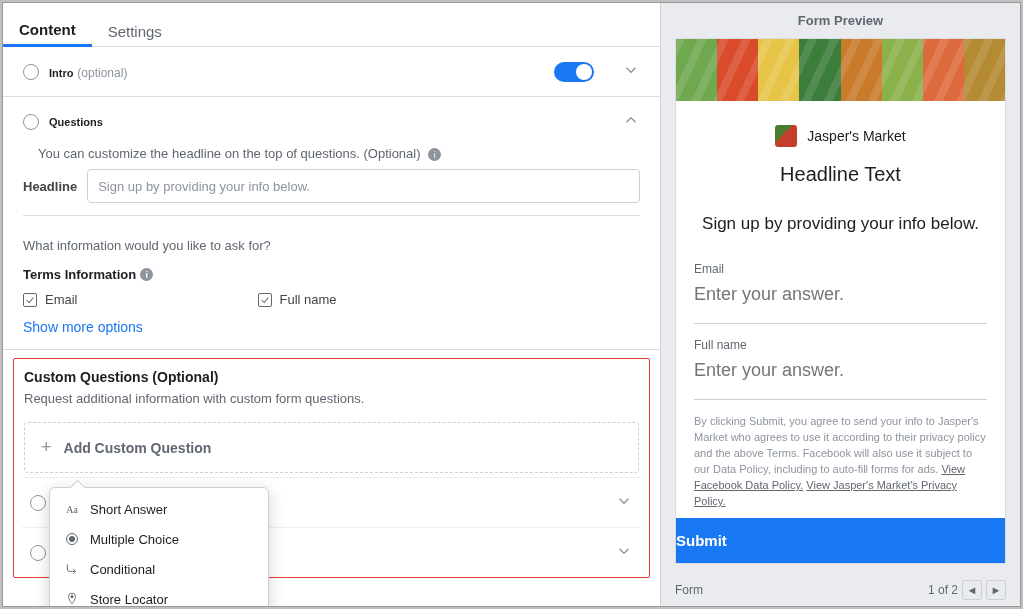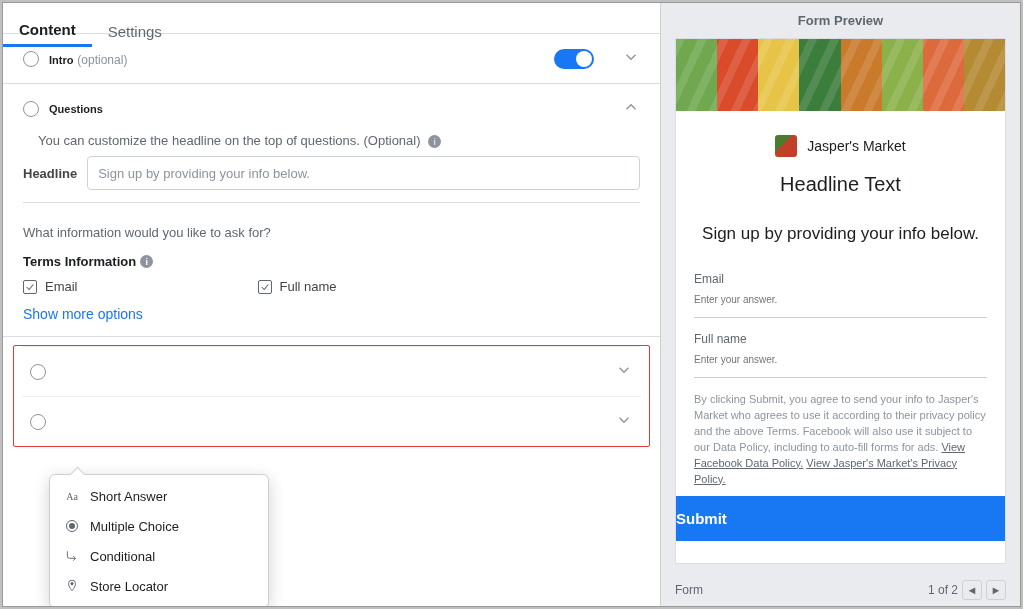--- a/index.html
+++ b/index.html
@@ -1,19 +1,19 @@
 <!DOCTYPE html>
 <html><head>
   <meta charset="utf-8">
   <style>
     * { box-sizing: border-box; margin: 0; padding: 0; }
     body { font-family: Helvetica, Arial, sans-serif; font-size: 14px; color: #1c1e21; background:#c0c0c0; padding:2px; }
     .app { display:flex; width:1019px; height:605px; background:#fff; border:1px solid #999; }
     .left { flex: 0 0 658px; display:flex; flex-direction:column; border-right:1px solid #ccd0d5; overflow:hidden;}
-    .tabs { display:flex; border-bottom:1px solid #dadde1; height:31px; }
+    .tabs { display:flex; border-bottom:1px solid #dadde1; height:44px; }
     .tab { padding:12px 16px 0; font-size:15px; color:#606770; cursor:pointer; height:44px; display:flex; align-items:center;}
     .tab.active { color:#1c1e21; font-weight:600; border-bottom:3px solid #1877f2; }
     .panel-body { flex:1; overflow:hidden; position:relative;}
     .section-intro, .section-questions, .section-collapsed { padding:14px 20px; border-bottom:1px solid #dadde1;}
     .row-head { display:flex; align-items:center; gap:10px; }
     .circle-icon { width:16px; height:16px; border:1.5px solid #8d949e; border-radius:50%; flex-shrink:0;}
     .section-title { font-size:11px; font-weight:700; color:#1c1e21;}
     .optional-inline { font-size:12px; color:#8d949e; font-weight:400;}
     .spacer { flex:1; }
     .toggle { width:40px; height:20px; border-radius:12px; background:#1877f2; position:relative; cursor:pointer;}
@@ -55,21 +55,21 @@
     .veg{flex:1;}
     .v1{background:#6fa84f;} .v2{background:#d94b2b;} .v3{background:#e7c447;} .v4{background:#3b7d3b;} .v5{background:#c97a2b;} .v6{background:#8bb14b;} .v7{background:#dd6a3c;} .v8{background:#b48a33;}
     .hero::after{content:""; position:absolute; inset:0; background:repeating-linear-gradient(115deg, rgba(255,255,255,.12) 0 8px, transparent 8px 20px);}
     .profile{display:flex; align-items:center; justify-content:center; gap:10px; margin-top:24px;}
     .avatar{width:22px; height:22px; border-radius:3px; background:linear-gradient(135deg,#4a7b2e 40%, #c2402a 40%);}
     .ph-name{font-size:14px; color:#1c1e21;}
     .ph-headline{text-align:center; font-size:20px; font-weight:400; margin-top:16px; color:#1c1e21;}
     .ph-sub{text-align:center; font-size:17px; color:#1c1e21; margin-top:28px; padding:0 18px;}
     .fields{padding:0 18px; margin-top:14px;}
     .field-label{color:#606770; font-size:12px; margin-top:14px;}
-    .field-input{border:none; border-bottom:1px solid #ccd0d5; width:100%; padding:8px 0 12px; font-size:10px; color:#404040;}
+    .field-input{border:none; border-bottom:1px solid #ccd0d5; width:100%; padding:8px 0 18px; font-size:18px; color:#404040;}
     .disclaimer{padding:14px 18px 8px; color:#8d949e; font-size:11px; line-height:1.45;}
     .disclaimer .link{color:#606770; text-decoration:underline;}
     .submit-btn{background:#1877f2; color:#fff; text-align:left; padding:14px 0; font-size:15px; font-weight:600; cursor:pointer;}
     .footer{display:flex; align-items:center; justify-content:space-between; padding:6px 14px 6px; color:#606770; font-size:12px;}
     .pager{display:flex; align-items:center; gap:4px;margin-left:24px;}
     .pg-btn{width:20px; height:20px; border:1px solid #ccd0d5; border-radius:3px; display:flex; align-items:center; justify-content:center; cursor:pointer; color:#606770; font-size:11px;}
     .sep{height:1px; background:#dadde1; margin:12px 0 4px;}
   </style>
 </head>
 <body>
@@ -147,20 +147,28 @@
                 </svg>
               </div>
             <span>Full name</span>
           </div>
         </div>
 
         <div class="show-more">Show more options</div>
       </div>
 
       <div class="highlight-box">
+        <div class="custom-section">
+          <div class="cq-title">Custom Questions (Optional)</div>
+          <div class="cq-sub">Request additional information with custom form questions.</div>
+          <div class="add-q-btn">
+            <span class="plus">+</span>
+            <span>Add Custom Question</span>
+          </div>
+        </div>
         <div class="collapsed-pair">
           <div class="collapsed-row">
             <div class="circle-icon"></div>
             <div class="spacer"></div>
             <div class="chevron"><svg viewBox="0 0 24 24">
                   <polyline points="6 9 12 15 18 9"></polyline>
                 </svg></div>
           </div>
           <div class="collapsed-row">
             <div class="circle-icon"></div>

